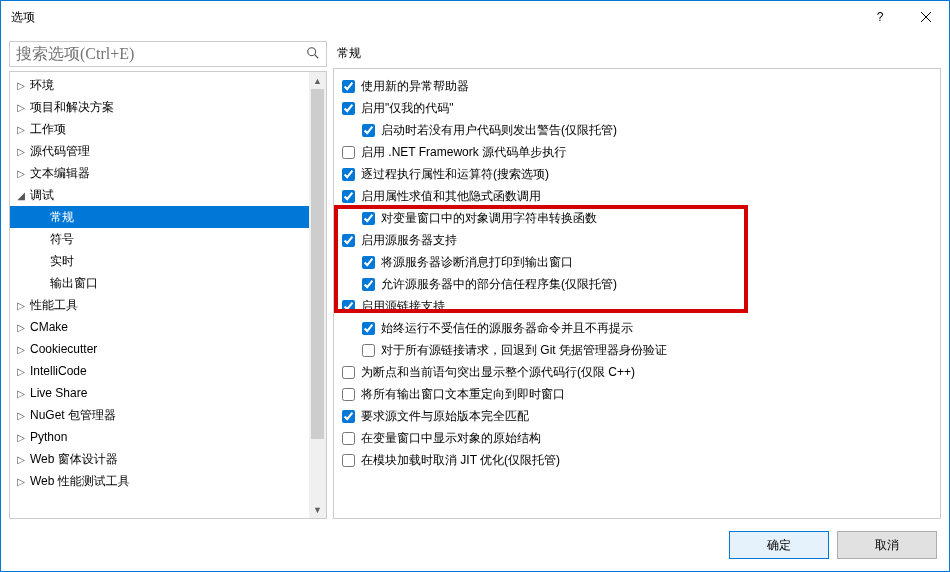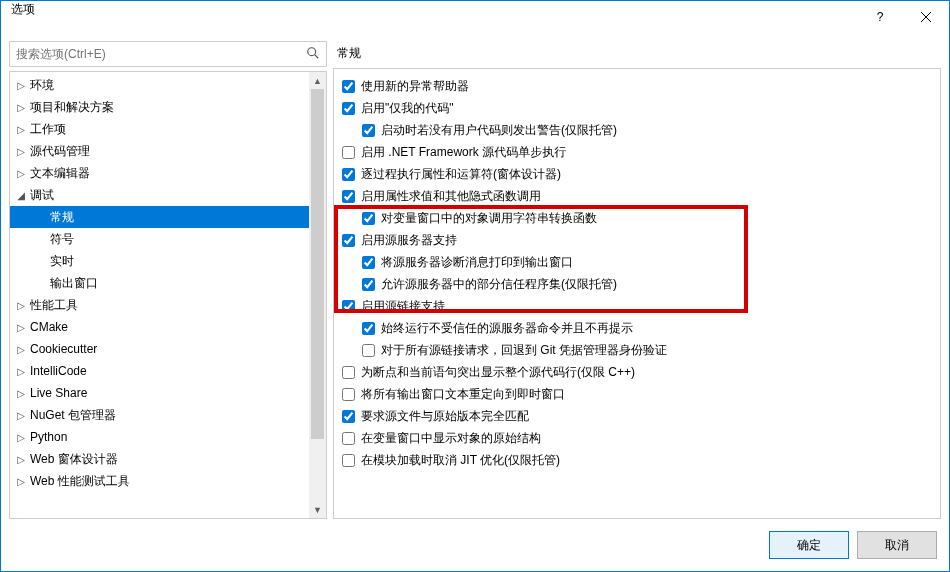--- a/index.html
+++ b/index.html
@@ -1,24 +1,24 @@
 <!DOCTYPE html>
 <html><head>
 <meta charset="utf-8">
 <style>
 * { margin: 0; padding: 0; box-sizing: border-box; font-family: "Microsoft YaHei", "Segoe UI", sans-serif; font-size: 12px; }
 body { background: #f0f0f0; overflow: hidden; }
 .dialog { width: 950px; height: 572px; background: #fff; border: 1px solid #0078d7; display: flex; flex-direction: column; }
-.titlebar { height: 32px; display: flex; padding: 0 0 0 10px; background: #fff; }
+.titlebar { height: 32px; display: flex; align-items: center; padding: 0 0 0 10px; background: #fff; }
 .titlebar-title { flex: 1; font-size: 12px; }
 .titlebar-btn { width: 46px; height: 32px; display: flex; align-items: center; justify-content: center; cursor: pointer; }
 .body { flex: 1; display: flex; min-height: 0; padding: 8px 8px 0 8px; gap: 6px; }
 .left-panel { width: 318px; display: flex; flex-direction: column; }
 .search-wrap { position: relative; border: 1px solid #ccc; height: 26px; display: flex; align-items: center; margin-bottom: 4px; }
-.search-input { flex: 1; border: none; outline: none; padding: 0 6px; font-size: 12px; color: #8b5cf6; }
+.search-input { flex: 1; border: none; outline: none; padding: 0 6px; font-size: 16px; color: #8b5cf6; font-family: Liberation Serif, serif; }
 .search-icon { position: absolute; right: 6px; top: 4px; color: #555; }
 .tree { flex: 1; border: 1px solid #ccc; overflow-y: auto; overflow-x: hidden; padding: 2px 0; position: relative; }
 .tree-item { display: flex; align-items: center; height: 22px; cursor: pointer; white-space: nowrap; }
 .tree-item.selected { background: #0078d7; color: #fff; }
 .tree-arrow { width: 14px; text-align: center; font-size: 10px; color: #555; }
 .tree-item.selected .tree-arrow { color: #fff; }
 .tree-label { padding-left: 2px; }
 .depth-0 { padding-left: 4px; }
 .depth-1 { padding-left: 24px; }
 .tree-sb { position:absolute; right:0; top:0; bottom:0; width:17px; background:#f0f0f0; display:flex; flex-direction:column;}
@@ -27,21 +27,21 @@
 .tree-sb .thumb{position:absolute;left:2px;right:2px;top:0;height:85%;background:#cdcdcd;}
 .right-panel { flex: 1; display: flex; flex-direction: column; min-width: 0; }
 .right-title { font-size: 12px; padding: 4px 2px 6px 4px; }
 .options-area { flex: 1; border: 1px solid #ccc; padding: 6px 4px; overflow: hidden; position: relative; }
 .opt-row { display: flex; align-items: center; height: 22px; white-space: nowrap; }
 .opt-row input[type=checkbox] { width: 13px; height: 13px; margin-right: 6px; accent-color: #0078d7; }
 .ind-0 { padding-left: 4px; }
 .ind-1 { padding-left: 24px; }
 .highlight-box { position: absolute; border: 4px solid #d40000; pointer-events: none; }
 .footer { height: 52px; display: flex; justify-content: flex-end; align-items: center; padding: 0 12px; gap: 8px; }
-.btn { width: 80px; height: 28px; border: 1px solid #adadad; background: #e1e1e1; cursor: pointer; }
+.btn { width: 100px; height: 28px; border: 1px solid #adadad; background: #e1e1e1; cursor: pointer; }
 .btn.primary { border: 1px solid #0078d7; background: #e5f1fb; }
 </style>
 </head>
 <body>
 
 <div class="dialog">
   <div class="titlebar">
     <span class="titlebar-title">选项</span>
     <div class="titlebar-btn">
       <span>?</span>
@@ -165,21 +165,21 @@
           <div class="opt-row ind-1">
             <input type="checkbox" checked="" style="">
             <span>启动时若没有用户代码则发出警告(仅限托管)</span>
           </div>
           <div class="opt-row ind-0">
             <input type="checkbox" style="">
             <span>启用 .NET Framework 源代码单步执行</span>
           </div>
           <div class="opt-row ind-0">
             <input type="checkbox" checked="" style="">
-            <span>逐过程执行属性和运算符(窗体设计器)</span>
+            <span>逐过程执行属性和运算符(搜索选项)</span>
           </div>
           <div class="opt-row ind-0">
             <input type="checkbox" checked="" style="">
             <span>启用属性求值和其他隐式函数调用</span>
           </div>
           <div class="opt-row ind-1">
             <input type="checkbox" checked="" style="">
             <span>对变量窗口中的对象调用字符串转换函数</span>
           </div>
           <div class="opt-row ind-0">

